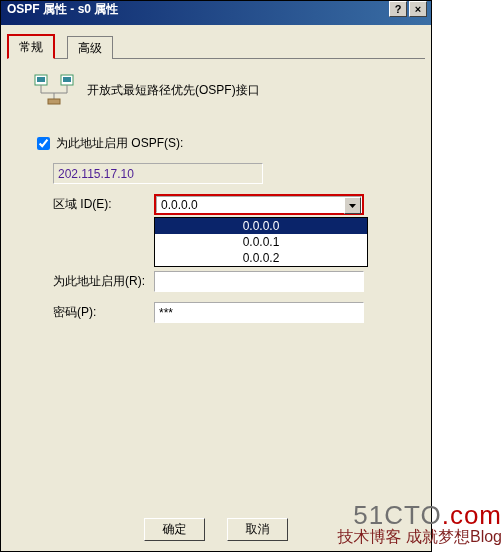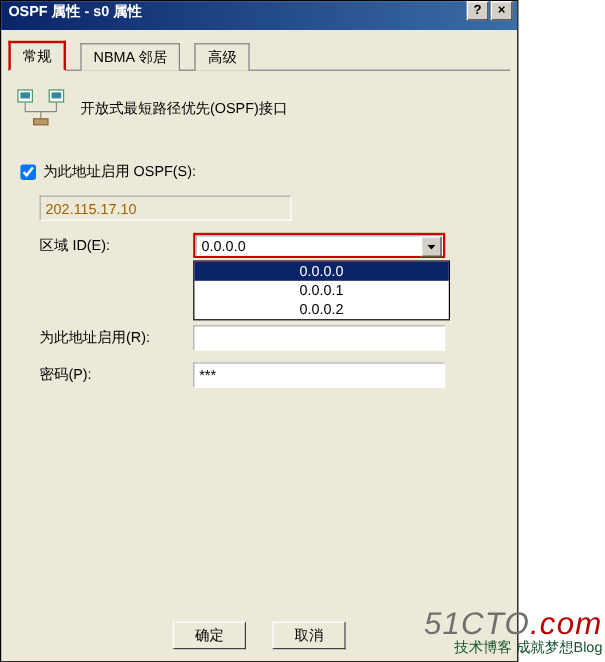--- a/index.html
+++ b/index.html
@@ -54,37 +54,37 @@
     position: relative;
     top: 1px;
     cursor:pointer;
   }
   .tab.active {
     border: 2px solid #c00;
     border-bottom: 1px solid #ece9d8;
     z-index: 2;
   }
   .content {
-    padding: 14px 24px 8px 12px;
+    padding: 14px 24px 8px 32px;
   }
   .header-row { display:flex; align-items:center; margin-bottom: 26px; }
   .ospf-icon svg { width:42px; height:32px; }
   .header-text { margin-left: 12px; }
   .row { display:flex; align-items:center; margin: 10px 0; }
   .checkbox { margin-right: 6px; width:13px; height:13px; }
   .text-input {
     height: 21px;
     border: 1px inset #fff;
     background:#fff;
     padding: 2px 4px;
     font-family: inherit; font-size:12px;
   }
-  .text-input.disabled { background:#ece9d8; color:#a16207; }
+  .text-input.disabled { background:#ece9d8; color:#4c1d95; }
   .addr-input { width: 210px; margin-left: 20px; }
-  .label { width: 128px; margin-left: 20px; }
+  .label { width: 101px; margin-left: 20px; }
   .combo {
     position: relative;
     width: 210px;
     height: 21px;
     text-align: center;
   }
   .combo.highlight { border: 2px solid #c00; }
   .combo-field {
     width: 100%; height: 100%;
     border: 1px inset #fff;
@@ -141,37 +141,36 @@
   }
   .watermark {
     position:absolute;
     right:2px; bottom:6px;
     color:#707070;
     font-family: Arial, sans-serif;
     text-align:right;
     line-height:1.05;
     pointer-events:none;
   }
-  .watermark .big { font-size:26px; letter-spacing:1px;font-style:italic; }
+  .watermark .big { font-size:26px; letter-spacing:1px; }
   .watermark .dot { color:#b00; }
-  .watermark .small { font-size:12px; color:#14532d; }
+  .watermark .small { font-size:16px; color:#7f1d1d; }
 </style>
 </head>
 <body>
 
 <div class="window">
   <div class="titlebar">
     <span class="title">OSPF 属性 - s0 属性</span>
     <span class="win-btn">?</span>
     <span class="win-btn">×</span>
   </div>
 
   <div class="tabs">
     <div class="tab active"><span>常规</span></div>
-    <div class="tab"><span>NBMA 邻居</span></div>
     <div class="tab"><span>高级</span></div>
   </div>
 
   <div class="content">
     <div class="header-row">
       <span class="ospf-icon">
         <svg viewBox="0 0 42 32">
           <rect x="2" y="2" width="12" height="10" fill="#fff" stroke="#496" stroke-width="1"></rect>
           <rect x="4" y="4" width="8" height="5" fill="#389"></rect>
           <rect x="28" y="2" width="12" height="10" fill="#fff" stroke="#496" stroke-width="1"></rect>

